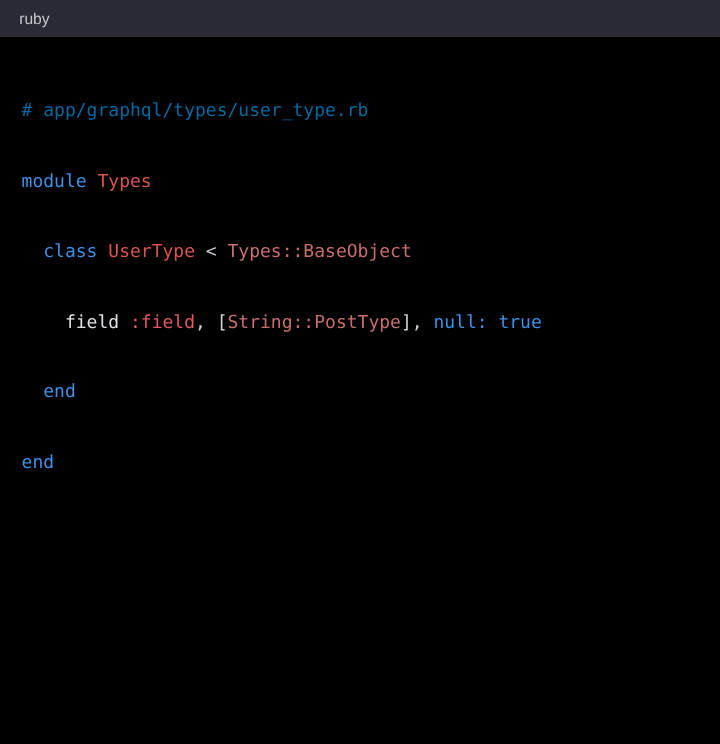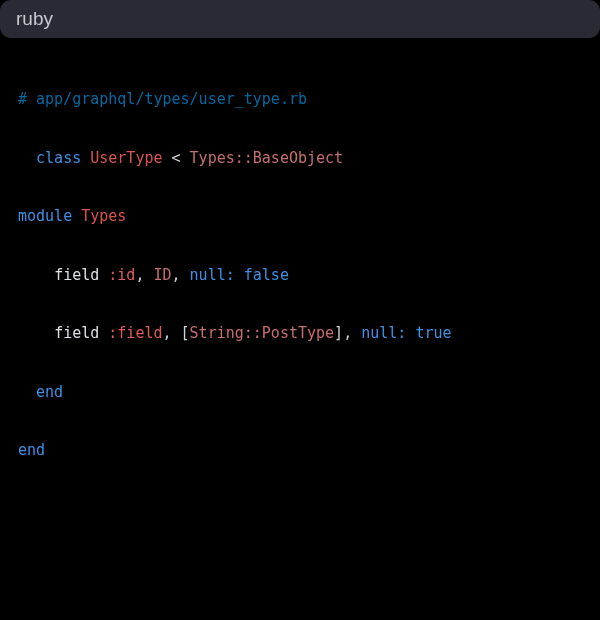--- a/index.html
+++ b/index.html
@@ -8,23 +8,22 @@
       height: 620px;
       background: #000;
       font-family: ui-monospace, "SF Mono", Menlo, Monaco, Consolas, monospace;
       font-size: 15px;
       overflow: hidden;
     }
     .header {
       background: #2a2a35;
       color: #c7c7d0;
       padding: 8px 16px;
-      font-size: 19px;
+      font-size: 13px;
       font-family: -apple-system, BlinkMacSystemFont, "Segoe UI", Arial, sans-serif;
-      border-radius: 11px;
     }
     .code-area {
       padding: 18px 18px;
       background: #000;
       line-height: 1.95;
       white-space: pre;
       color: #d0d0d0;
     }
     .line { display: block; }
     .c  { color: #0369a1; }           
@@ -38,23 +37,22 @@
   </style>
 </head>
 <body>
 
 <div class="header">
   <span>ruby</span>
 </div>
 
 <div class="code-area">
 <span class="line"><span class="c"># app/graphql/types/user_type.rb</span></span>
+<span class="line"><span class="kw">module</span> <span class="ty">Types</span></span>
 <span class="line">  <span class="kw">class</span> <span class="ty">UserType</span> <span class="pu">&lt;</span> <span class="st">Types::BaseObject</span></span>
-<span class="line"><span class="kw">module</span> <span class="ty">Types</span></span>
-<span class="line">    <span class="mt">field</span> <span class="sy">:id</span><span class="pu">, </span><span class="st">ID</span><span class="pu">, </span><span class="kw">null:</span> <span class="bo">false</span></span>
 <span class="line">    <span class="mt">field</span> <span class="sy">:field</span><span class="pu">, </span><span class="pu">[</span><span class="st">String::PostType</span><span class="pu">]</span><span class="pu">, </span><span class="kw">null:</span> <span class="bo">true</span></span>
 <span class="line">  <span class="kw">end</span></span>
 <span class="line"><span class="kw">end</span></span>
 <span class="line"> </span>
 
 
 
 
 
 

